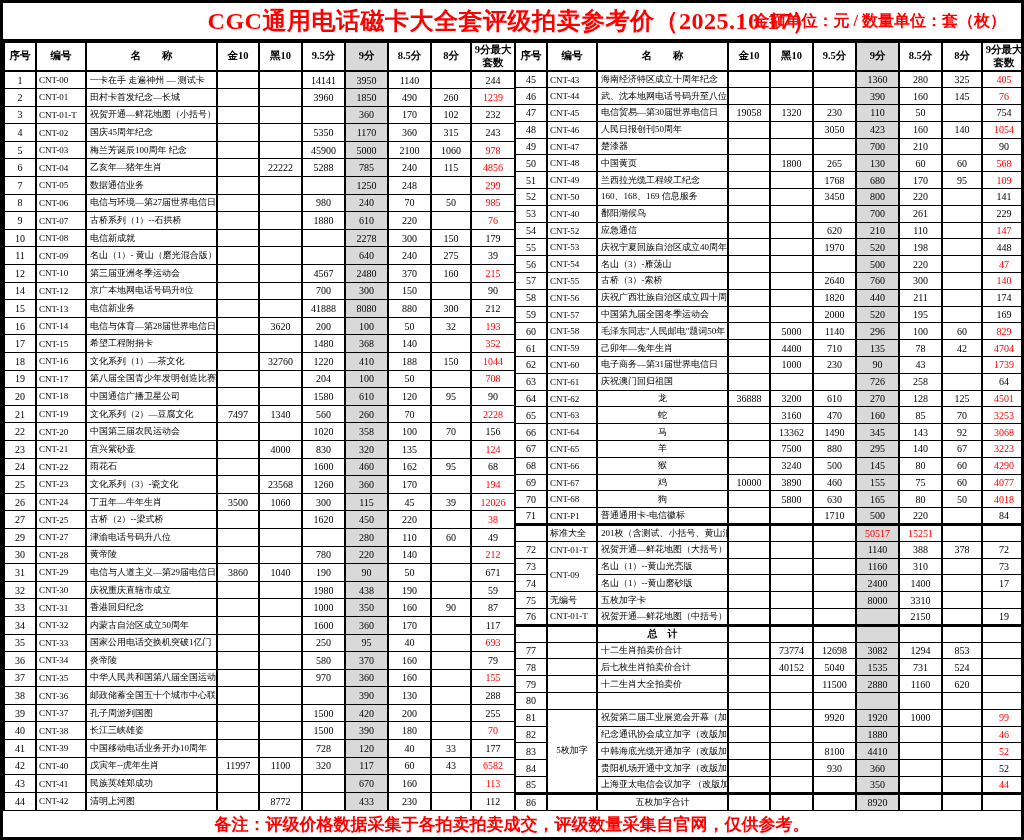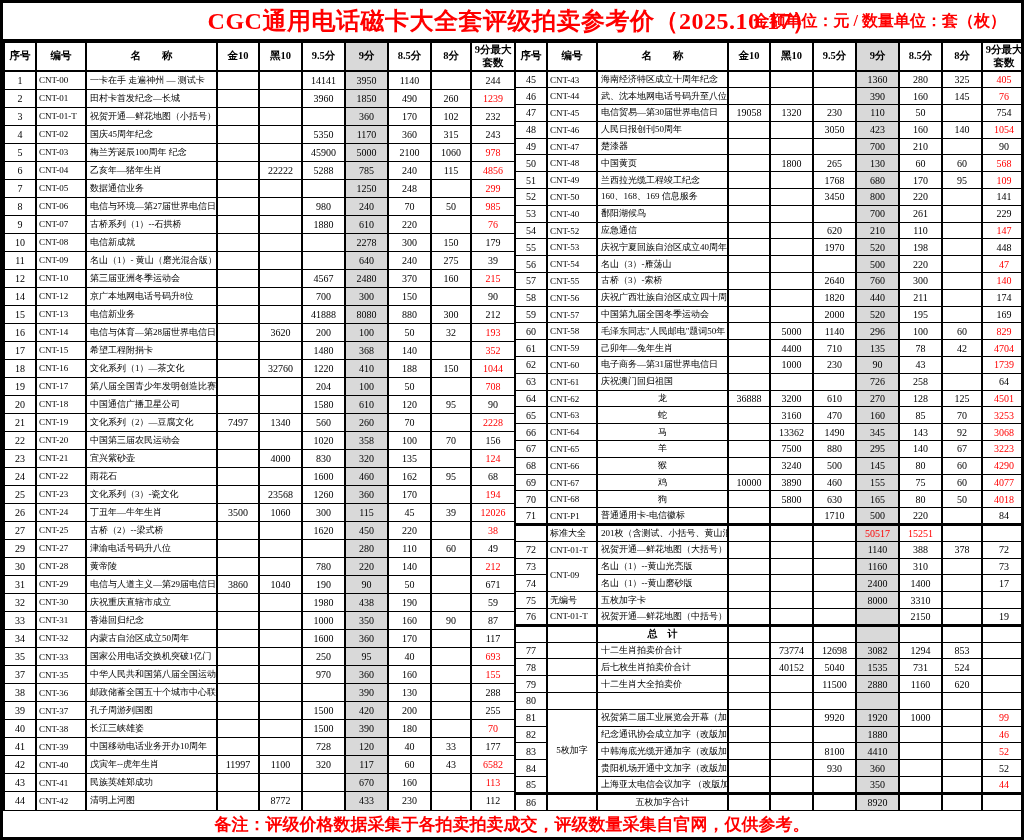--- a/index.html
+++ b/index.html
@@ -459,20 +459,32 @@
             <td class="name">国家公用电话交换机突破1亿门</td>
             <td></td>
             <td></td>
             <td>250</td>
             <td class="shade">95</td>
             <td>40</td>
             <td></td>
             <td class="red">693</td>
           </tr>
           <tr>
+            <td>36</td>
+            <td class="code">CNT-34</td>
+            <td class="name">炎帝陵</td>
+            <td></td>
+            <td></td>
+            <td>580</td>
+            <td class="shade">370</td>
+            <td>160</td>
+            <td></td>
+            <td>79</td>
+          </tr>
+          <tr>
             <td>37</td>
             <td class="code">CNT-35</td>
             <td class="name">中华人民共和国第八届全国运动会</td>
             <td></td>
             <td></td>
             <td>970</td>
             <td class="shade">360</td>
             <td>160</td>
             <td></td>
             <td class="red">155</td>

